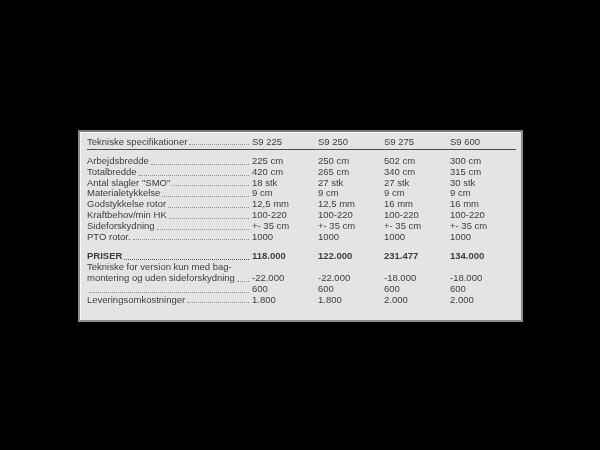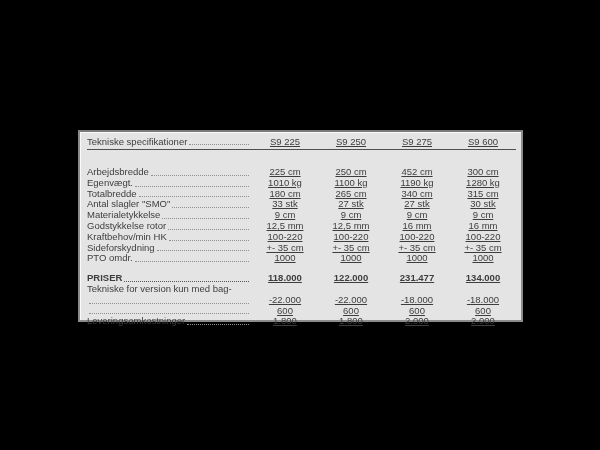--- a/index.html
+++ b/index.html
@@ -28,41 +28,40 @@
     line-height: 10.8px;
   }
   .row {
     display: flex;
     align-items: baseline;
     white-space: nowrap;
   }
   .row.header {
     padding-bottom: 2px;
     border-bottom: 1px solid #4f4f4f;
-    margin-bottom: 17px;
+    margin-bottom: 6px;
     line-height: 11px;
   }
   .lbl {
     flex: 0 0 auto;
   }
   .leader {
     flex: 1 1 auto;
     min-width: 4px;
     border-bottom: 1px dotted #8f8f8f;
     margin: 0 3px 2px 2px;
     align-self: flex-end;
   }
   .leader.none {
     border-bottom: none;
   }
   .col {
     flex: 0 0 66px;
     width: 66px;
-    text-align: center;
-    text-decoration: underline;
+    text-align: left;
   }
   .bold {
     font-weight: bold;
   }
   .bold .leader {
     border-bottom-color: #555555;
   }
   .spacer {
     height: 9px;
   }
@@ -79,46 +78,38 @@
     <span class="col">S9 250</span>
     <span class="col">S9 275</span>
     <span class="col">S9 600</span>
   </div>
 
   <div class="row">
     <span class="lbl">Arbejdsbredde</span>
     <span class="leader"></span>
     <span class="col">225 cm</span>
     <span class="col">250 cm</span>
-    <span class="col">452 cm</span>
+    <span class="col">502 cm</span>
     <span class="col">300 cm</span>
   </div>
 
-  <div class="row">
-    <span class="lbl">Egenvægt.</span>
-    <span class="leader"></span>
-    <span class="col">1010 kg</span>
-    <span class="col">1100 kg</span>
-    <span class="col">1190 kg</span>
-    <span class="col">1280 kg</span>
-  </div>
 
   <div class="row">
     <span class="lbl">Totalbredde</span>
     <span class="leader"></span>
-    <span class="col">180 cm</span>
+    <span class="col">420 cm</span>
     <span class="col">265 cm</span>
     <span class="col">340 cm</span>
     <span class="col">315 cm</span>
   </div>
 
   <div class="row">
     <span class="lbl">Antal slagler "SMO"</span>
     <span class="leader"></span>
-    <span class="col">33 stk</span>
+    <span class="col">18 stk</span>
     <span class="col">27 stk</span>
     <span class="col">27 stk</span>
     <span class="col">30 stk</span>
   </div>
 
   <div class="row">
     <span class="lbl">Materialetykkelse</span>
     <span class="leader"></span>
     <span class="col">9 cm</span>
     <span class="col">9 cm</span>
@@ -147,21 +138,21 @@
   <div class="row">
     <span class="lbl">Sideforskydning</span>
     <span class="leader"></span>
     <span class="col">+- 35 cm</span>
     <span class="col">+- 35 cm</span>
     <span class="col">+- 35 cm</span>
     <span class="col">+- 35 cm</span>
   </div>
 
   <div class="row">
-    <span class="lbl">PTO omdr.</span>
+    <span class="lbl">PTO rotor.</span>
     <span class="leader"></span>
     <span class="col">1000</span>
     <span class="col">1000</span>
     <span class="col">1000</span>
     <span class="col">1000</span>
   </div>
 
   <div class="spacer"></div>
 
   <div class="row bold">
@@ -172,20 +163,21 @@
     <span class="col">231.477</span>
     <span class="col">134.000</span>
   </div>
 
   <div class="row">
     <span class="lbl">Tekniske for version kun med bag-</span>
     <span class="leader none"></span>
   </div>
 
   <div class="row">
+    <span class="lbl">montering og uden sideforskydning</span>
     <span class="leader"></span>
     <span class="col">-22.000</span>
     <span class="col">-22.000</span>
     <span class="col">-18.000</span>
     <span class="col">-18.000</span>
   </div>
 
   <div class="row">
     <span class="leader"></span>
     <span class="col">600</span>

